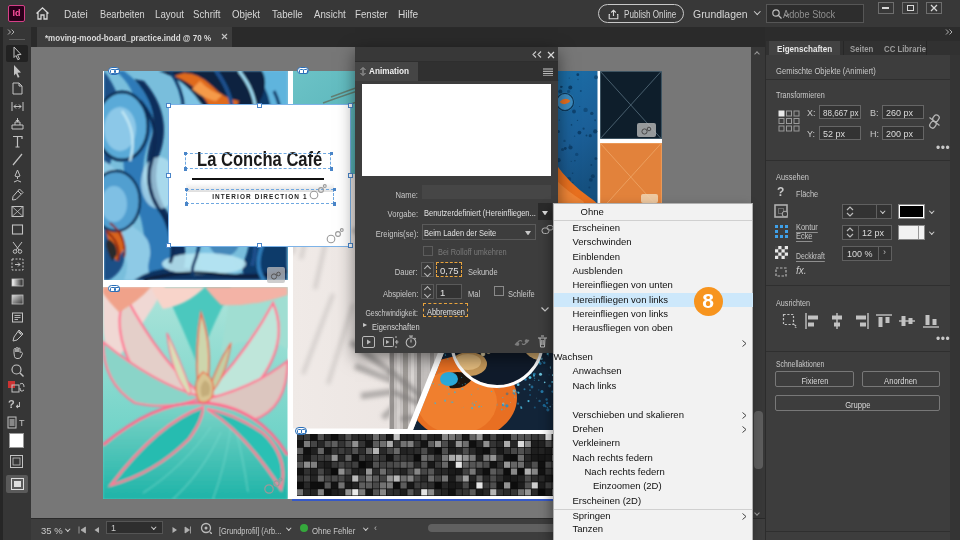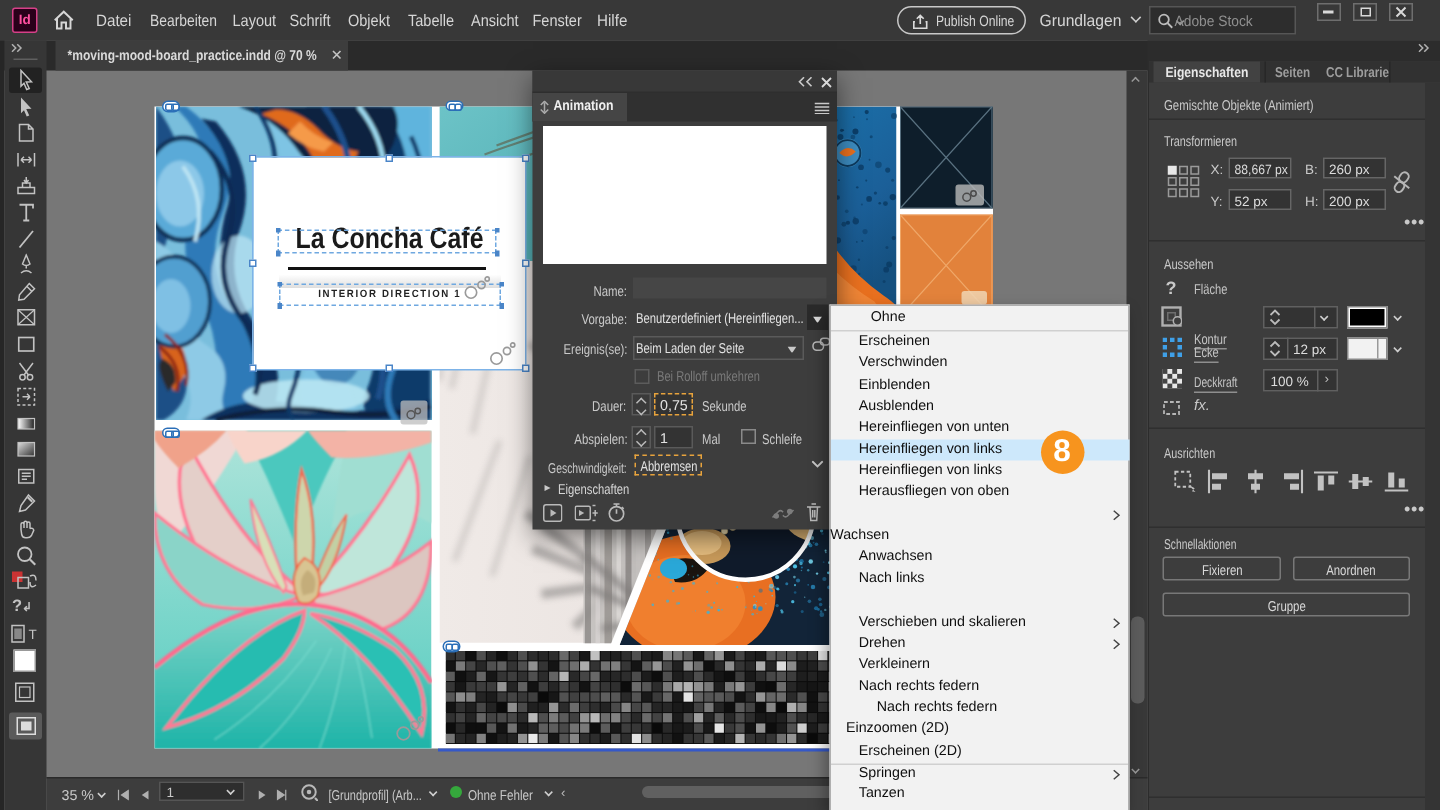--- a/index.html
+++ b/index.html
@@ -1532,21 +1532,21 @@
 <svg class="ab" style="left:742px;top:411.5px" width="5" height="7" viewBox="0 0 5 7">
       <path d="M0.5 0.5 L4 3.5 L0.5 6.5" fill="none" stroke="#444" stroke-width="1"></path>
     </svg>
 <div class="ab" style="left:553.5px;top:421.8px;width:199px;height:14.36px;color:#0f0f0f;font-size:9.5px;line-height:14.36px;padding-left:19px;white-space:nowrap"><span class="nl">Drehen</span></div>
 <svg class="ab" style="left:742px;top:425.8px" width="5" height="7" viewBox="0 0 5 7">
       <path d="M0.5 0.5 L4 3.5 L0.5 6.5" fill="none" stroke="#444" stroke-width="1"></path>
     </svg>
 <div class="ab" style="left:553.5px;top:436.2px;width:199px;height:14.36px;color:#0f0f0f;font-size:9.5px;line-height:14.36px;padding-left:19px;white-space:nowrap"><span class="nl">Verkleinern</span></div>
 <div class="ab" style="left:553.5px;top:450.5px;width:199px;height:14.36px;color:#0f0f0f;font-size:9.5px;line-height:14.36px;padding-left:19px;white-space:nowrap"><span class="nl">Nach rechts federn</span></div>
 <div class="ab" style="left:553.5px;top:464.9px;width:199px;height:14.36px;color:#0f0f0f;font-size:9.5px;line-height:14.36px;padding-left:31px;white-space:nowrap"><span class="nl">Nach rechts federn</span></div>
-<div class="ab" style="left:545px;top:479.3px;width:199px;height:14.36px;color:#0f0f0f;font-size:9.5px;line-height:14.36px;padding-left:19px;white-space:nowrap"><span class="nl">Einzoomen (2D)</span></div>
+<div class="ab" style="left:574px;top:479.3px;width:199px;height:14.36px;color:#0f0f0f;font-size:9.5px;line-height:14.36px;padding-left:19px;white-space:nowrap"><span class="nl">Einzoomen (2D)</span></div>
 <div class="ab" style="left:553.5px;top:493.6px;width:199px;height:14.36px;color:#0f0f0f;font-size:9.5px;line-height:14.36px;padding-left:19px;white-space:nowrap"><span class="nl">Erscheinen (2D)</span></div>
 <div class="ab" style="left:553.5px;top:509.3px;width:199px;height:14.36px;color:#0f0f0f;font-size:9.5px;line-height:14.36px;padding-left:19px;white-space:nowrap"><span class="nl">Springen</span></div>
 <svg class="ab" style="left:742px;top:513.3px" width="5" height="7" viewBox="0 0 5 7">
       <path d="M0.5 0.5 L4 3.5 L0.5 6.5" fill="none" stroke="#444" stroke-width="1"></path>
     </svg>
 <div class="ab" style="left:553.5px;top:522.3px;width:199px;height:14.36px;color:#0f0f0f;font-size:9.5px;line-height:14.36px;padding-left:19px;white-space:nowrap"><span class="nl">Tanzen</span></div>
 <div class="ab" style="left:554px;top:220.0px;width:198px;height:1px;background:#d0d0d0"></div>
 <div class="ab" style="left:554px;top:508.5px;width:198px;height:1px;background:#d0d0d0"></div>
 <div class="ab" style="left:693.5px;top:286.5px;width:29px;height:29px;border-radius:50%;background:#f7941e;color:#fff;font-size:21px;font-weight:bold;text-align:center;line-height:28px">8</div>
   </div>

